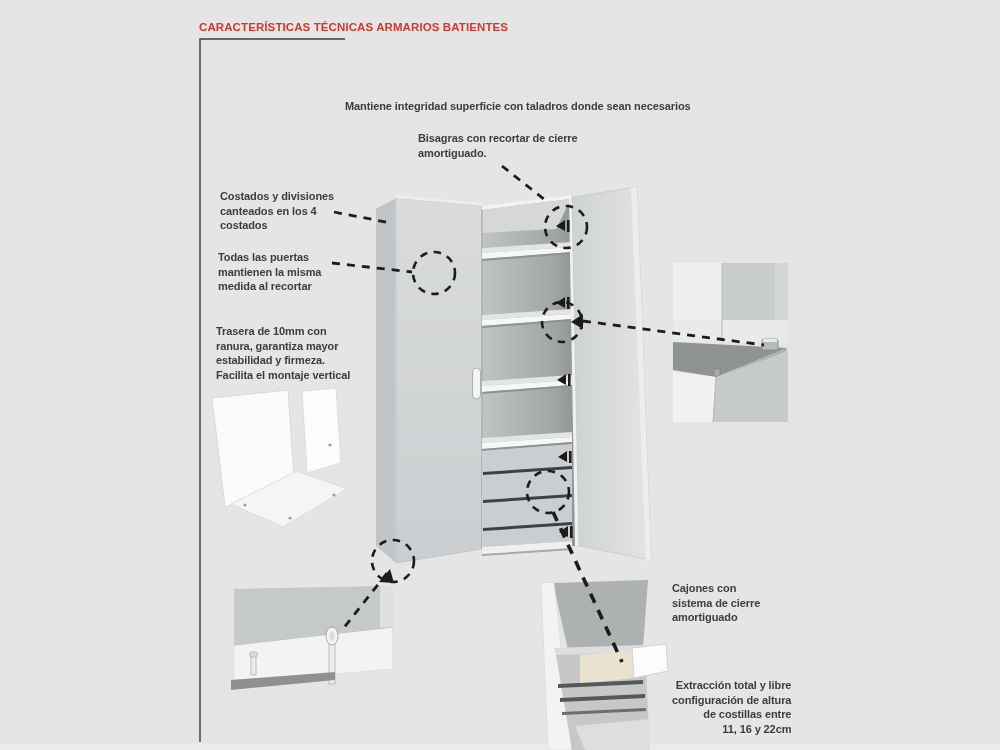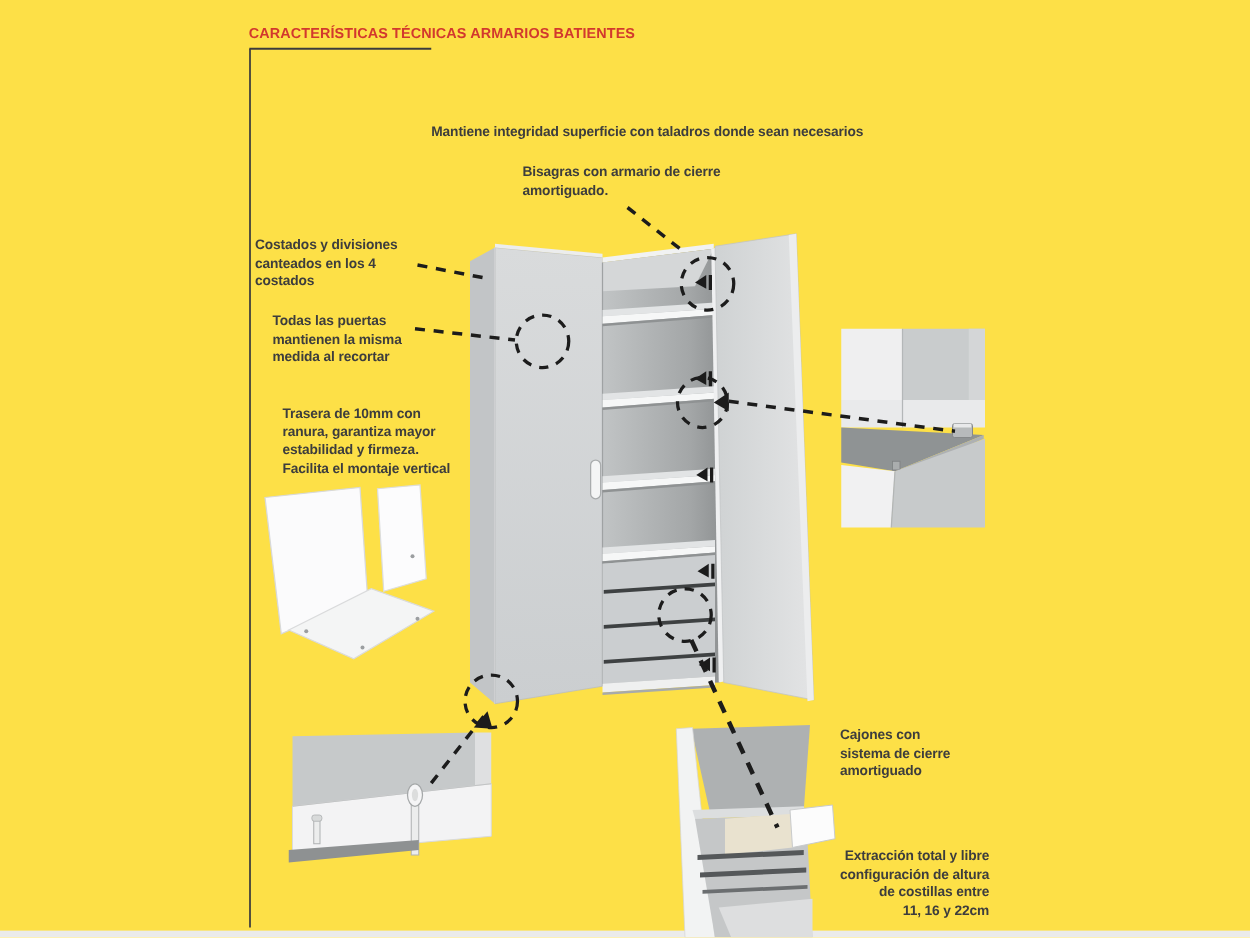--- a/index.html
+++ b/index.html
@@ -1,28 +1,28 @@
 <!DOCTYPE html>
 <html><head>
 <meta charset="utf-8">
 <style>
   html,body{margin:0;padding:0;background:#fff;}
-  .page{position:relative;width:1000px;height:750px;background:#fde047;overflow:hidden;
+  .page{position:relative;width:1000px;height:750px;background:#e5e5e5;overflow:hidden;
         font-family:"Liberation Sans",sans-serif;}
   .art{position:absolute;left:0;top:0;}
   .title{position:absolute;left:199px;top:21px;font-size:11.5px;font-weight:700;
          color:#d2382e;letter-spacing:.1px;white-space:nowrap;}
   .t{position:absolute;font-weight:700;color:#3d3d3d;font-size:11px;line-height:14.5px;
      white-space:pre-line;letter-spacing:-.1px;}
   .t1{left:410px;top:69px;}
   .t2{left:345px;top:99px;}
   .hinges{left:418px;top:131px;}
-  .sides{left:204px;top:189px;}
+  .sides{left:220px;top:189px;}
   .doors{left:218px;top:250px;}
-  .backp{left:226px;top:324px;}
+  .backp{left:216px;top:324px;}
   .shelfsys{left:673px;top:183px;}
   .leveler{left:402px;top:586px;}
   .drawers{left:672px;top:581px;}
   .extract{left:672px;top:678px;text-align:right;}
 </style>
 </head>
 <body>
 
 <div class="page">
 
@@ -177,21 +177,21 @@
       <line x1="553" y1="512" x2="622" y2="662" stroke-width="3.6" stroke-dasharray="10 8"></line>
       <polygon points="571,322 583,314 583,329" fill="#1c1c1c" stroke="none"></polygon>
       <polygon points="390,569 379,582 394,583" fill="#1c1c1c" stroke="none"></polygon>
     </g>
   </svg>
 
   <div class="title">CARACTERÍSTICAS TÉCNICAS ARMARIOS BATIENTES</div>
 
   <div class="t t2">Mantiene integridad superficie con taladros donde sean necesarios</div>
 
-  <div class="t hinges">Bisagras con armario de cierre
+  <div class="t hinges">Bisagras con recortar de cierre
 amortiguado.</div>
   <div class="t sides">Costados y divisiones
 canteados en los 4
 costados</div>
   <div class="t doors">Todas las puertas
 mantienen la misma
 medida al recortar</div>
   <div class="t backp">Trasera de 10mm con
 ranura, garantiza mayor
 estabilidad y firmeza.

